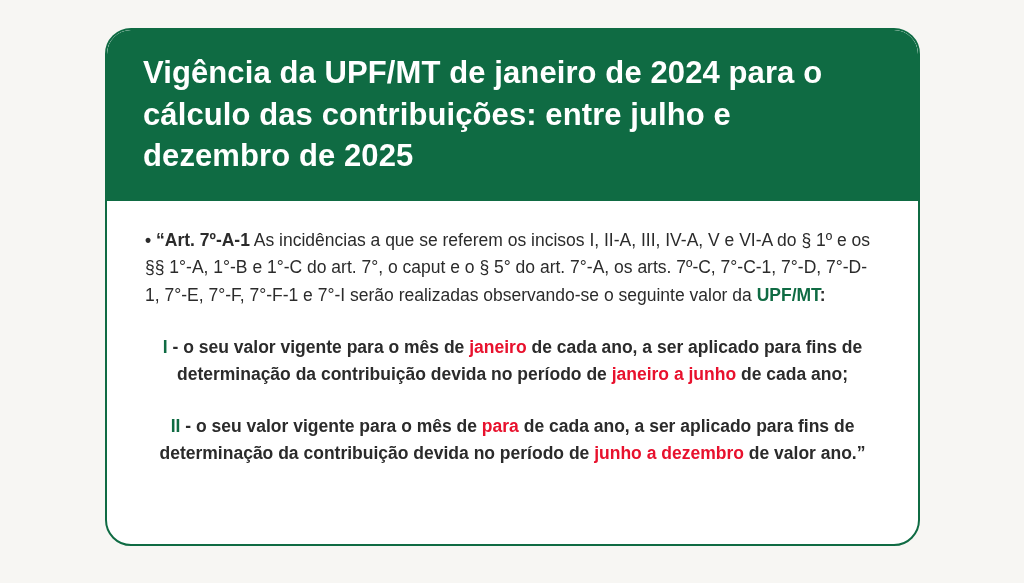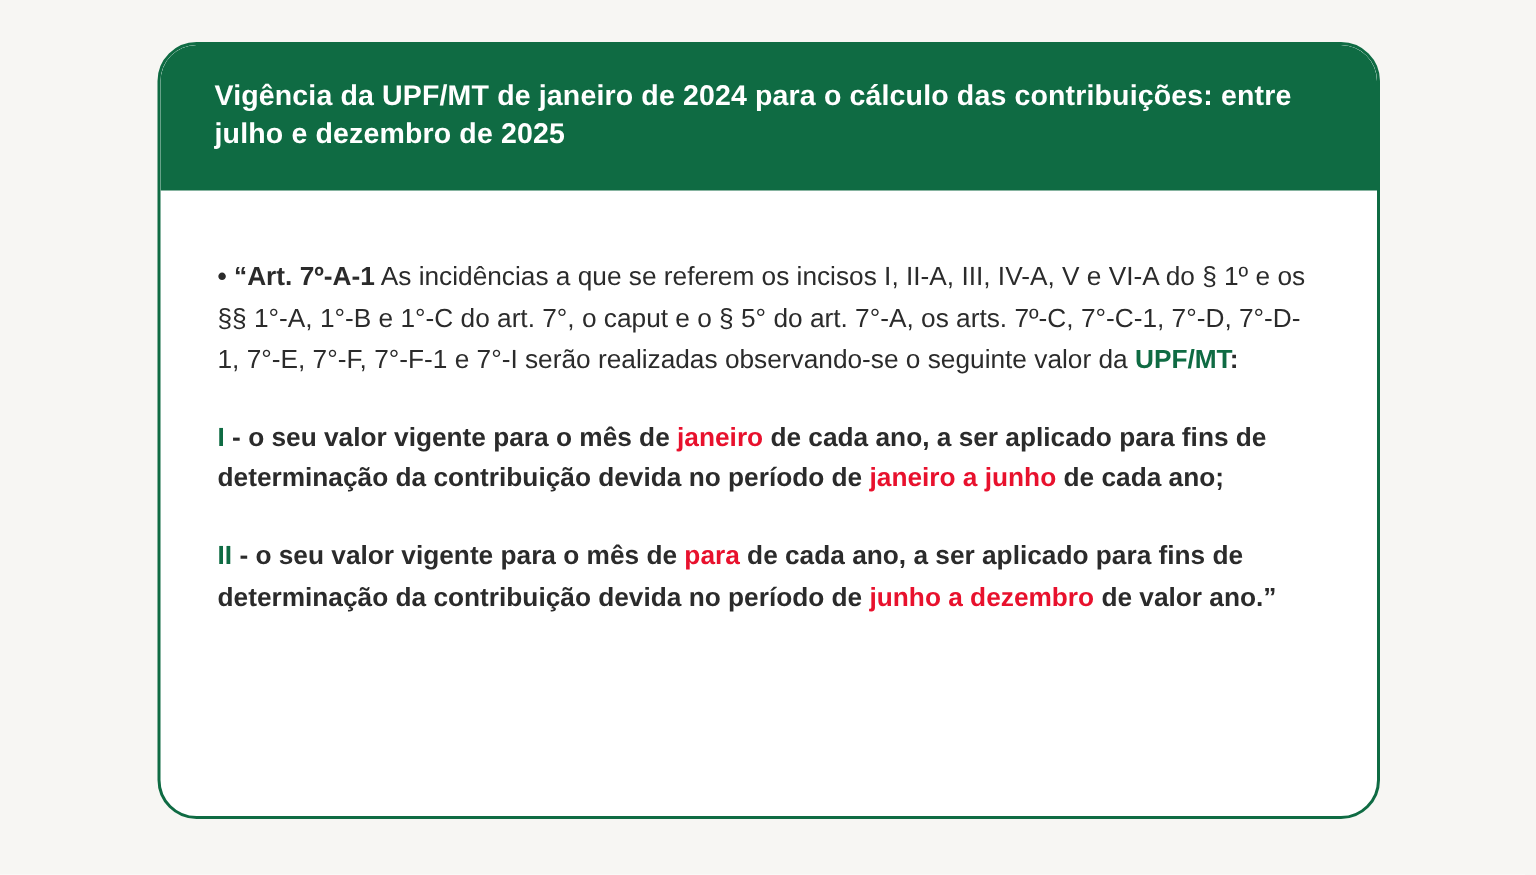--- a/index.html
+++ b/index.html
@@ -39,47 +39,48 @@
     box-sizing: border-box;
     background: #0f6b43;
     color: #ffffff;
     padding: 22px 36px 24px 36px;
     border-top-left-radius: 24px;
     border-top-right-radius: 24px;
   }
 
   .card-header h1 {
     margin: 0;
-    font-size: 19px;
+    font-size: 31px;
     line-height: 1.34;
     font-weight: bold;
     letter-spacing: 0.1px;
   }
 
   .card-body {
     box-sizing: border-box;
-    padding: 44px 38px 20px 38px;
+    padding: 26px 38px 20px 38px;
     color: #2b2b2b;
   }
 
   .para {
     margin: 0 0 24px 0;
     font-size: 17.5px;
     line-height: 1.58;
     color: #2b2b2b;
   }
   .para:last-child {
     margin-bottom: 0;
   }
 
   .para.lead {
     font-weight: normal;
   }
   .para.item {
     font-weight: bold;
+    text-align: center;
   }
 
   .bold {
     font-weight: bold;
   }
   .green {
     color: #0f6b43;
     font-weight: bold;
   }
   .red {

